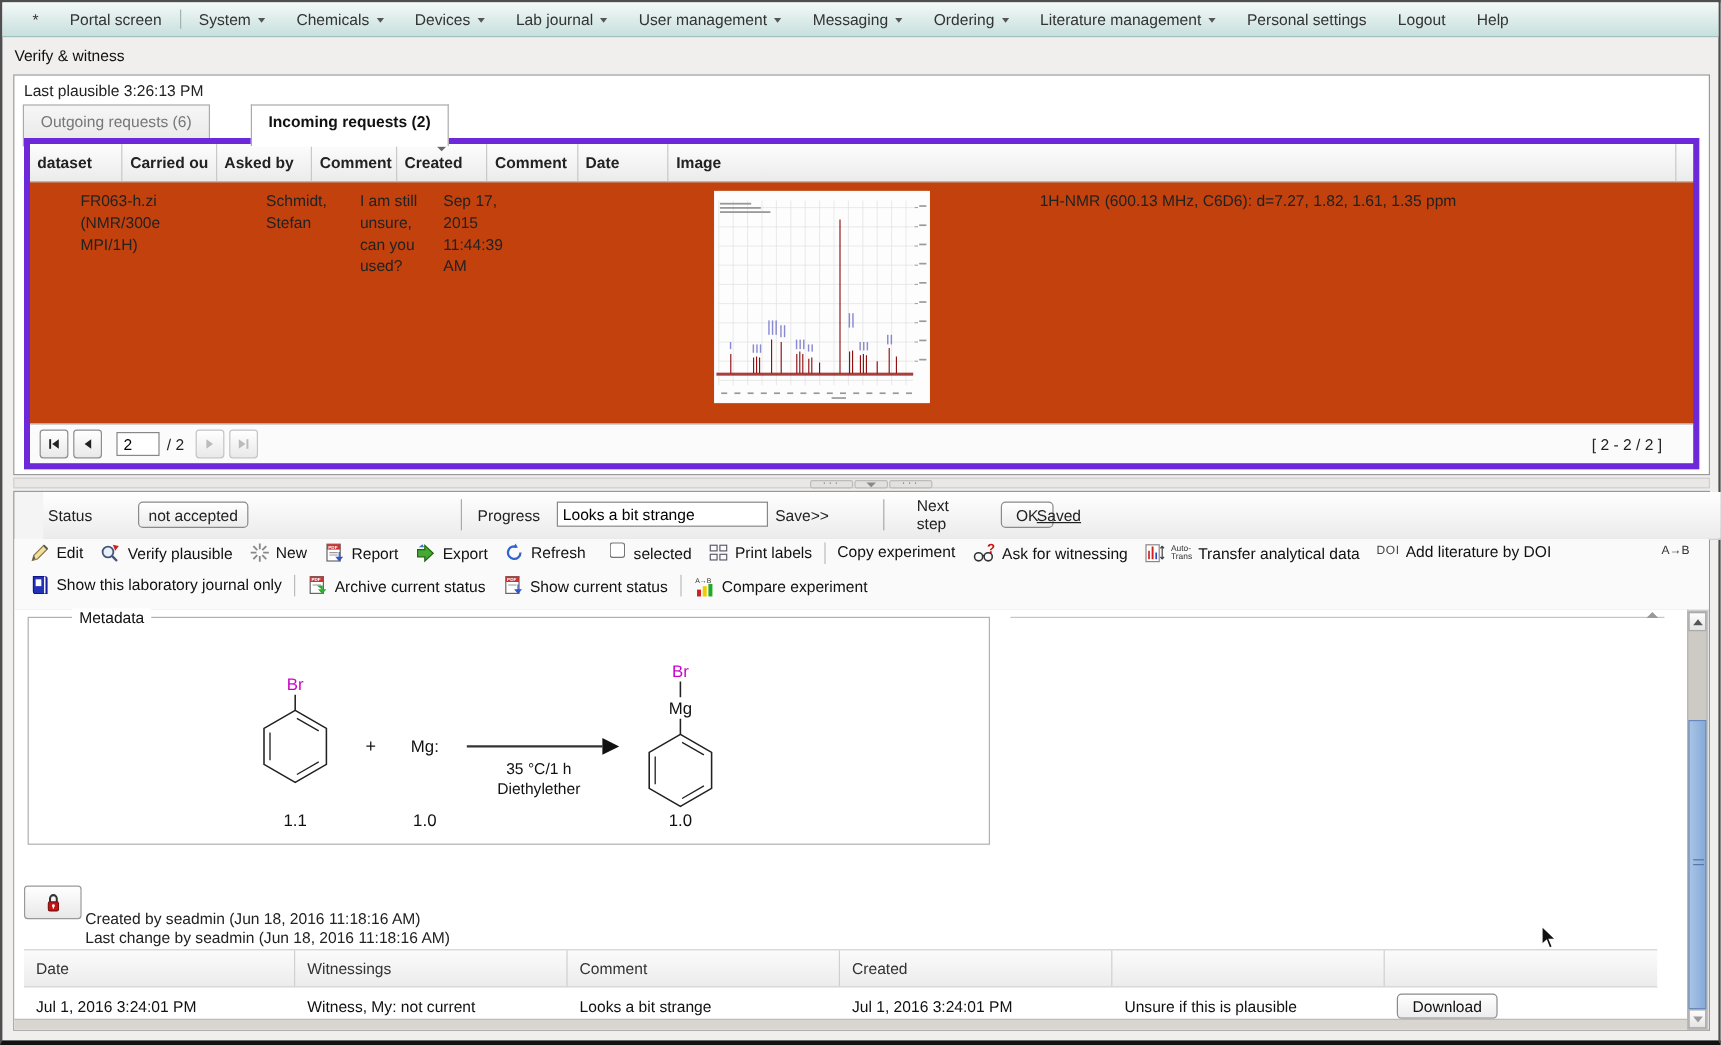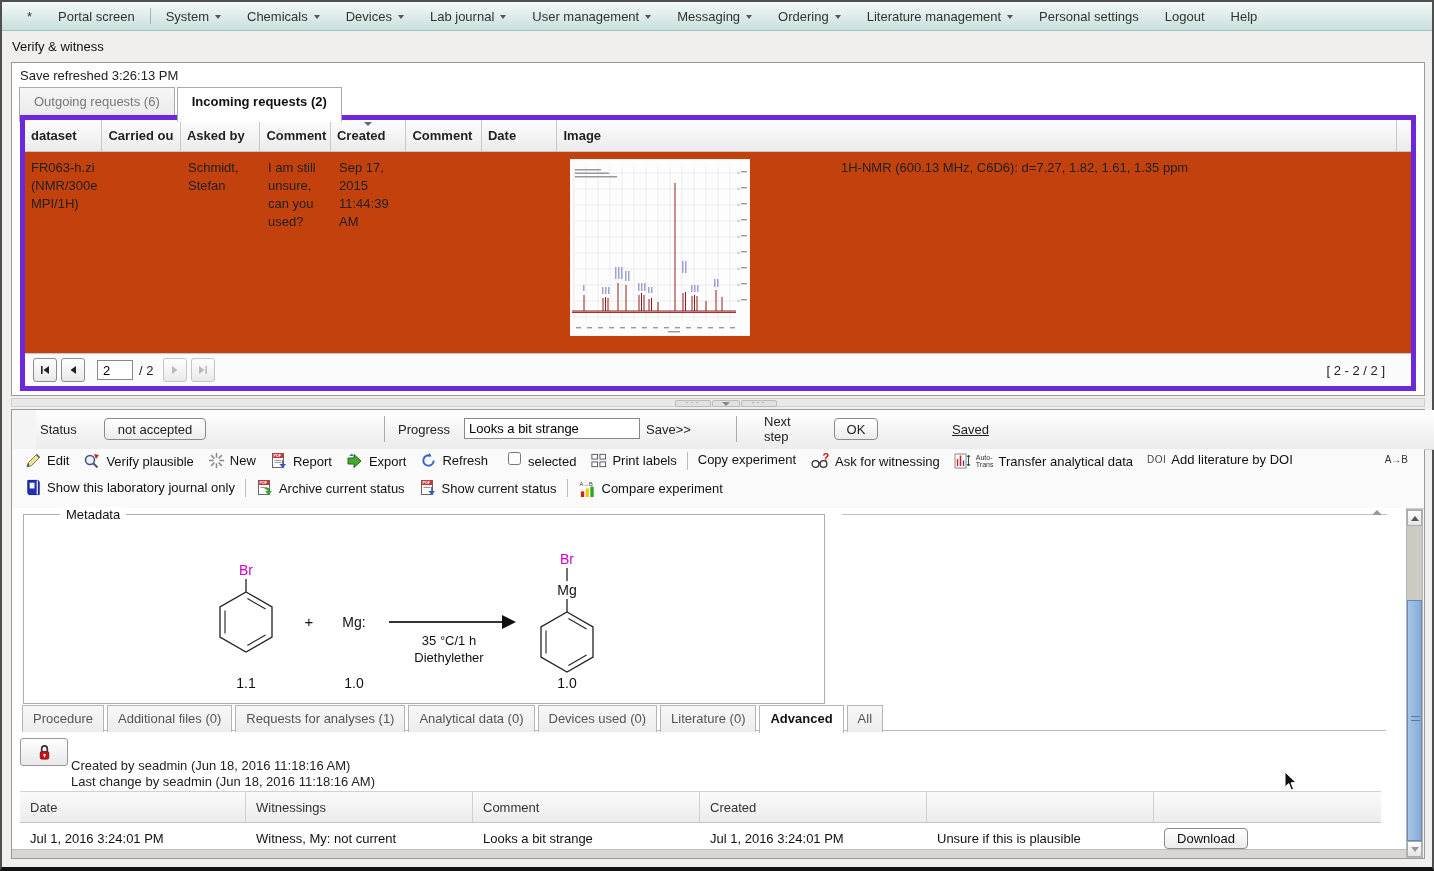--- a/index.html
+++ b/index.html
@@ -8,29 +8,29 @@
   
   .menubar{position:absolute;left:0;top:0;width:1430px;height:29px;background:linear-gradient(#f3faf9 0%,#ddecea 50%,#c8e0de 100%);border-bottom:1px solid #9fc2c0;display:flex;align-items:center;padding-left:12px;box-sizing:border-box;}
   .menu-item{display:flex;align-items:center;gap:6px;padding:0 13px;color:#333;height:100%;}
   .menu-sep{width:1px;height:16px;background:#9fb5b4;margin:0 2px;}
   .caret{width:0;height:0;border-left:3.5px solid transparent;border-right:3.5px solid transparent;border-top:4px solid #555;margin-top:2px;}
   
   .title-bar{position:absolute;left:10px;top:37px;color:#111;}
   
   .top-panel{position:absolute;left:9px;top:60px;width:1414px;height:334px;background:#fff;border:1px solid #9a9a9a;box-sizing:border-box;}
   .last-refreshed{position:absolute;left:8px;top:5px;}
-  .req-tabs{position:absolute;left:7px;top:24px;display:flex;}
+  .req-tabs{position:absolute;left:7px;top:24px;display:flex;gap:32px;}
   .req-tab{padding:6px 14px 5px;border:1px solid #aaa;background:linear-gradient(#f6f6f6,#e8e8e8);color:#777;margin-right:2px;position:relative;}
   .req-tab.active{background:#fff;color:#111;font-weight:bold;border-bottom:1px solid #fff;z-index:3;height:22px;}
   .req-table-box{position:absolute;left:8px;right:8px;top:52px;bottom:4px;border:5px solid #6d28d9;background:#c2410c;}
   .thead{display:flex;height:31px;border-bottom:1px solid #c6c6c6;background:linear-gradient(#fdfdfd,#ebebeb);}
   .th{box-sizing:border-box;border-right:1px solid #c9c9c9;font-weight:bold;padding:8px 5px 0 6px;overflow:hidden;white-space:nowrap;position:relative;}
   .sortmark{position:absolute;top:2px;left:50%;margin-left:-4px;width:0;height:0;border-left:4px solid transparent;border-right:4px solid transparent;border-top:4px solid #666;}
   .c0{width:78px}.c1{width:79px}.c2{width:80px}.c3{width:71px}.c4{width:76px}.c5{width:76px}.c6{width:76px}.c7{width:846px}.c8{width:14px;border-right:none;}
-  .tbody-row{display:flex;align-items:flex-start;height:214px;}
+  .tbody-row{display:flex;align-items:flex-start;height:214px;margin-left:36px;}
   .td{box-sizing:border-box;padding:7px 5px 0 6px;line-height:18px;color:#222;}
   .image-cell{position:relative;height:100%;}
   .nmr-caption{position:absolute;left:280px;top:7px;white-space:nowrap;}
   .nmr-thumb{position:absolute;left:9px;top:7px;}
   .pg-bar{position:absolute;left:0;right:0;bottom:0;height:32px;border-top:1px solid #c6c6c6;background:#fbfbfb;display:flex;align-items:center;padding-left:8px;}
   .pgbtn{width:22px;height:22px;border:1px solid #8d8d8d;border-radius:3px;background:linear-gradient(#ffffff,#e9e9e9);display:flex;align-items:center;justify-content:center;margin-right:4px;}
   .pgbtn.disabled{border-color:#c4c4c4;}
   .pg-input{width:36px;height:20px;border:1px solid #888;margin:0 6px 0 8px;font-family:"Liberation Sans",sans-serif;font-size:13px;padding:0 0 0 5px;box-sizing:border-box;}
   .pg-range{margin-left:auto;margin-right:26px;}
   
@@ -137,21 +137,21 @@
         <span>Logout</span>
       </div>
     <div class="menu-item">
         <span>Help</span>
       </div>
   </div>
 
   <div class="title-bar">Verify &amp; witness</div>
 
   <div class="top-panel">
-    <div class="last-refreshed">Save refreshed 3:26:13 PM</div>
+    <div class="last-refreshed">Last plausible 3:26:13 PM</div>
     <div class="req-tabs">
       <div class="req-tab">Outgoing requests (6)</div>
       <div class="req-tab active">Incoming requests (2)</div>
     </div>
     <div class="req-table-box">
       <div class="thead">
         <div class="th c0">dataset</div>
         <div class="th c1">Carried ou</div>
         <div class="th c2">Asked by</div>
         <div class="th c3">Comment</div>
@@ -332,29 +332,29 @@
       </div>
     <div class="grip" style="left:729px;width:34px;">
         <span class="dots">···</span>
       </div>
   </div>
 
   <div class="bottom-panel">
 
     <div class="status-row">
       <span class="lbl" style="left:4px;">Status</span>
-      <div class="btn" style="position:absolute;left:68px;top:8px;width:102px;height:22px;">not accepted</div>
+      <div class="btn" style="position:absolute;left:79px;top:8px;width:92px;height:22px;">not accepted</div>
       <div class="vsep" style="left:348px;"></div>
       <span class="lbl" style="left:362px;">Progress</span>
       <input style="position: absolute; left: 428px; top: 8px; width: 176px; height: 21px; border: 1px solid rgb(136, 136, 136); font-family: &quot;Liberation Sans&quot;, sans-serif; font-size: 13px; padding: 0px 4px; box-sizing: border-box;" value="Looks a bit strange">
       <span class="lbl" style="left:610px;">Save&gt;&gt;</span>
       <div class="vsep" style="left:700px;"></div>
       <span style="position:absolute;left:728px;top:4px;width:46px;line-height:15px;">Next step</span>
       <div class="btn" style="position:absolute;left:798px;top:8px;width:44px;height:22px;">OK</div>
-      <span class="lbl" style="left:916px;text-decoration:underline;">Saved</span>
+      <span class="lbl" style="left:828px;text-decoration:underline;">Saved</span>
     </div>
 
     <div class="toolbar">
       <span class="ab-label">A→B</span>
       <div class="tb-row" style="top:3px;">
         <div class="tb-item">
           <svg width="17" height="17" viewBox="0 0 17 17">
               <path d="M2 15 L3.2 10.8 L11.5 2.5 L14.5 5.5 L6.2 13.8 Z" fill="#f0e0a0" stroke="#887744" stroke-width="1"></path>
               <path d="M11.5 2.5 L14.5 5.5" stroke="#555" stroke-width="1.5"></path>
               <path d="M2 15 L3.2 10.8 L4.5 13.5 Z" fill="#555"></path>
@@ -523,30 +523,20 @@
             <path d="M522 115.5 L522 138.5 M544.4 103.6 L562.6 114.1 M562.6 139.9 L544.4 150.4" stroke-width="1.1"></path>
             <line x1="543" y1="97" x2="543" y2="84"></line>
             <line x1="543" y1="66" x2="543" y2="53"></line>
           </g>
           <text x="543" y="80" font-size="14" fill="#111" text-anchor="middle">Mg</text>
           <text x="543" y="49" font-size="14" fill="#cc00cc" text-anchor="middle">Br</text>
           <text x="543" y="173" font-size="14" fill="#111" text-anchor="middle">1.0</text>
         </svg>
       </div>
 
-      <div class="exp-tabs">
-        <div class="exp-tab">Procedure</div>
-        <div class="exp-tab">Additional files (0)</div>
-        <div class="exp-tab">Requests for analyses (1)</div>
-        <div class="exp-tab">Analytical data (0)</div>
-        <div class="exp-tab">Devices used (0)</div>
-        <div class="exp-tab">Literature (0)</div>
-        <div class="exp-tab active">Advanced</div>
-        <div class="exp-tab">All</div>
-      </div>
 
       <div class="lock-btn">
         <svg width="15" height="19" viewBox="0 0 16 20">
             <path d="M5 9 V6 a3 3 0 0 1 6 0 V9" fill="none" stroke="#333" stroke-width="1.8"></path>
             <rect x="3.5" y="9" width="9" height="8" rx="1.5" fill="#cc1111" stroke="#771111"></rect>
             <circle cx="8" cy="12.5" r="1.3" fill="#fff"></circle>
             <rect x="7.4" y="12.5" width="1.2" height="2.5" fill="#fff"></rect>
           </svg>
       </div>
       <div class="meta-line1">Created by seadmin (Jun 18, 2016 11:18:16 AM)</div>

